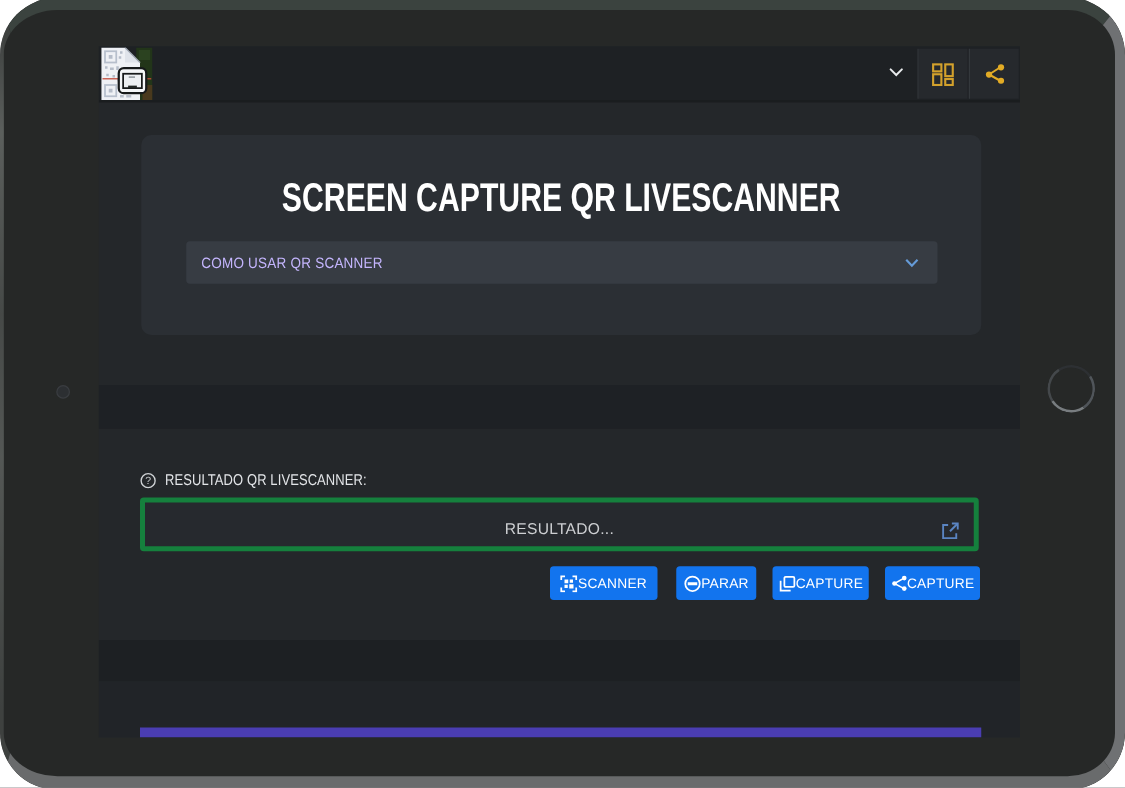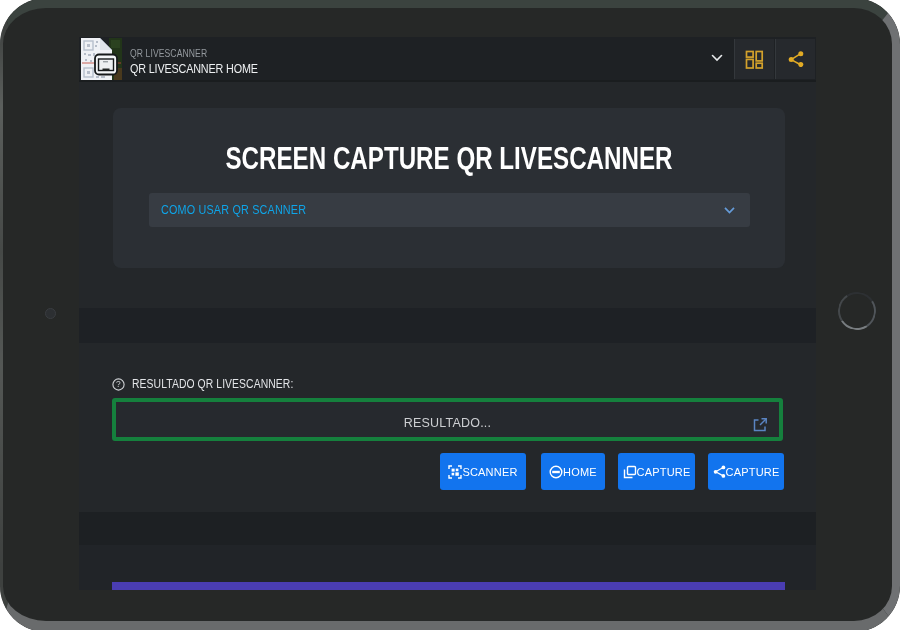--- a/index.html
+++ b/index.html
@@ -24,30 +24,30 @@
 #hchev{position:absolute;left:631px;top:14px}
 .hdiv{position:absolute;top:2px;height:40px;width:1px;background:#34383c}
 .hcell{position:absolute;top:2px;height:40px;width:39px;background:#26292d;display:flex;align-items:center;justify-content:center}
 
 .bandB{position:absolute;left:0;top:271px;width:737px;height:35px;background:#1e2125}
 .bandD{position:absolute;left:0;top:475px;width:737px;height:33px;background:#1d2023}
 .secE{position:absolute;left:0;top:508px;width:737px;height:45px;background:#212428}
 #card{position:absolute;left:34px;top:71px;width:672px;height:160px;background:#2b2f34;border-radius:8px}
 #title{position:absolute;left:0;top:32px;width:672px;text-align:center;color:#fff;
  font-size:32px;font-weight:700;letter-spacing:0;transform:scaleX(.755);transform-origin:50% 50%;white-space:nowrap}
-#combo{position:absolute;left:36px;top:85px;width:601px;height:34px;background:#373c43;border-radius:3px;color:#0ea5e9;
+#combo{position:absolute;left:36px;top:85px;width:601px;height:34px;background:#373c43;border-radius:3px;color:#c4b5fd;
  font-size:12px;letter-spacing:.2px;line-height:35px;padding-left:12px}
 #comboChev{position:absolute;right:14px;top:11px}
 
 #resLabel{position:absolute;left:33px;top:338px;height:18px;display:flex;align-items:center;color:#e3e5e8;font-size:12.5px;letter-spacing:.1px}
 #resLabel svg{margin-right:7px}
 #input{position:absolute;left:33px;top:361px;width:671px;height:43px;background:#26292e;border:4px solid #15803d;border-radius:3px}
 #input .ph{position:absolute;left:0;top:3px;width:100%;height:100%;display:flex;align-items:center;justify-content:center;color:#cdcfd2;font-size:12.5px;letter-spacing:.2px}
 #input .lk{position:absolute;right:11px;top:15px}
-.btn{position:absolute;top:416px;height:37px;background:#1274ee;border-radius:3px;color:#fff;
+.btn{position:absolute;top:416px;height:27px;background:#1274ee;border-radius:3px;color:#fff;
  font-size:11px;letter-spacing:.2px;display:flex;align-items:center;justify-content:center;gap:0;font-weight:400}
 #purple{position:absolute;left:33px;top:545px;width:673px;height:8px;background:#4a3db2}
 </style></head>
 <body>
 <div id="wrap">
  <div id="tablet">
   <div class="eLeft"></div>
       <div class="ring"></div>
   <div id="ringR"></div>
       <div id="camL"></div>
@@ -79,24 +79,20 @@
               <rect x="13" y="25" width="2" height="2"></rect>
           <rect x="15" y="38" width="3" height="2"></rect>
               <rect x="20" y="38" width="4" height="2"></rect>
         </g>
         <line x1="1" y1="25" x2="40" y2="25" stroke="#c24a3a" stroke-width="1.2" opacity=".85"></line>
         <rect x="14" y="16.5" width="22" height="20" rx="4" fill="#f4f6f8" stroke="#16191a" stroke-width="1.8"></rect>
         <rect x="17.5" y="21" width="15" height="11.5" fill="#eceff2" stroke="#16191a" stroke-width="1.4"></rect>
         <rect x="21.5" y="30.5" width="7" height="2" fill="#202524"></rect>
         <rect x="22" y="23" width="5" height="1.4" fill="#9aa1a6"></rect>
       </svg>
-      <div id="htxt">
-            <div class="s">QR LIVESCANNER</div>
-            <div class="b">QR LIVESCANNER HOME</div>
-          </div>
       <svg id="hchev" width="14" height="14" viewBox="0 0 14 14">
             <path d="M2.5 4.5 L7 9 L11.5 4.5" stroke="#e8eaec" stroke-width="1.6" fill="none" stroke-linecap="round"></path>
           </svg>
       <div class="hdiv" style="left:655px"></div>
       <div class="hdiv" style="left:696px"></div>
       <div class="hcell" style="left:656px">
         <svg width="19" height="19" viewBox="0 0 19 19" fill="none" stroke="#d3a12c" stroke-width="1.7">
           <rect x="1.5" y="1.5" width="6.6" height="5.6"></rect>
           <rect x="11.2" y="1.5" width="6" height="9.4"></rect>
           <rect x="1.5" y="9.4" width="6.6" height="8.6"></rect>
@@ -151,21 +147,21 @@
         <rect x="3.6" y="7.8" width="2.6" height="2.6" fill="#fff" stroke="none"></rect>
         <rect x="7.4" y="7.4" width="3.4" height="3.4" fill="#fff" stroke="none"></rect>
       </svg>
       <span>SCANNER</span>
         </div>
     <div class="btn" style="left:462px;width:64px">
       <svg width="14" height="14" viewBox="0 0 14 14">
             <circle cx="7" cy="7" r="5.8" fill="none" stroke="#fff" stroke-width="1.4"></circle>
             <rect x="3.2" y="5.8" width="7.6" height="2.4" fill="#fff"></rect>
           </svg>
-      <span>HOME</span>
+      <span>PARAR</span>
         </div>
     <div class="btn" style="left:539px;width:77px">
       <svg width="14" height="14" viewBox="0 0 14 14" fill="none" stroke="#fff" stroke-width="1.4">
             <rect x="4.5" y="1.5" width="8" height="8" rx="1"></rect>
             <path d="M9.5 12.5 H1.5 V4.5"></path>
           </svg>
       <span>CAPTURE</span>
         </div>
     <div class="btn" style="left:629px;width:76px">
       <svg width="13" height="13" viewBox="0 0 16 16">

